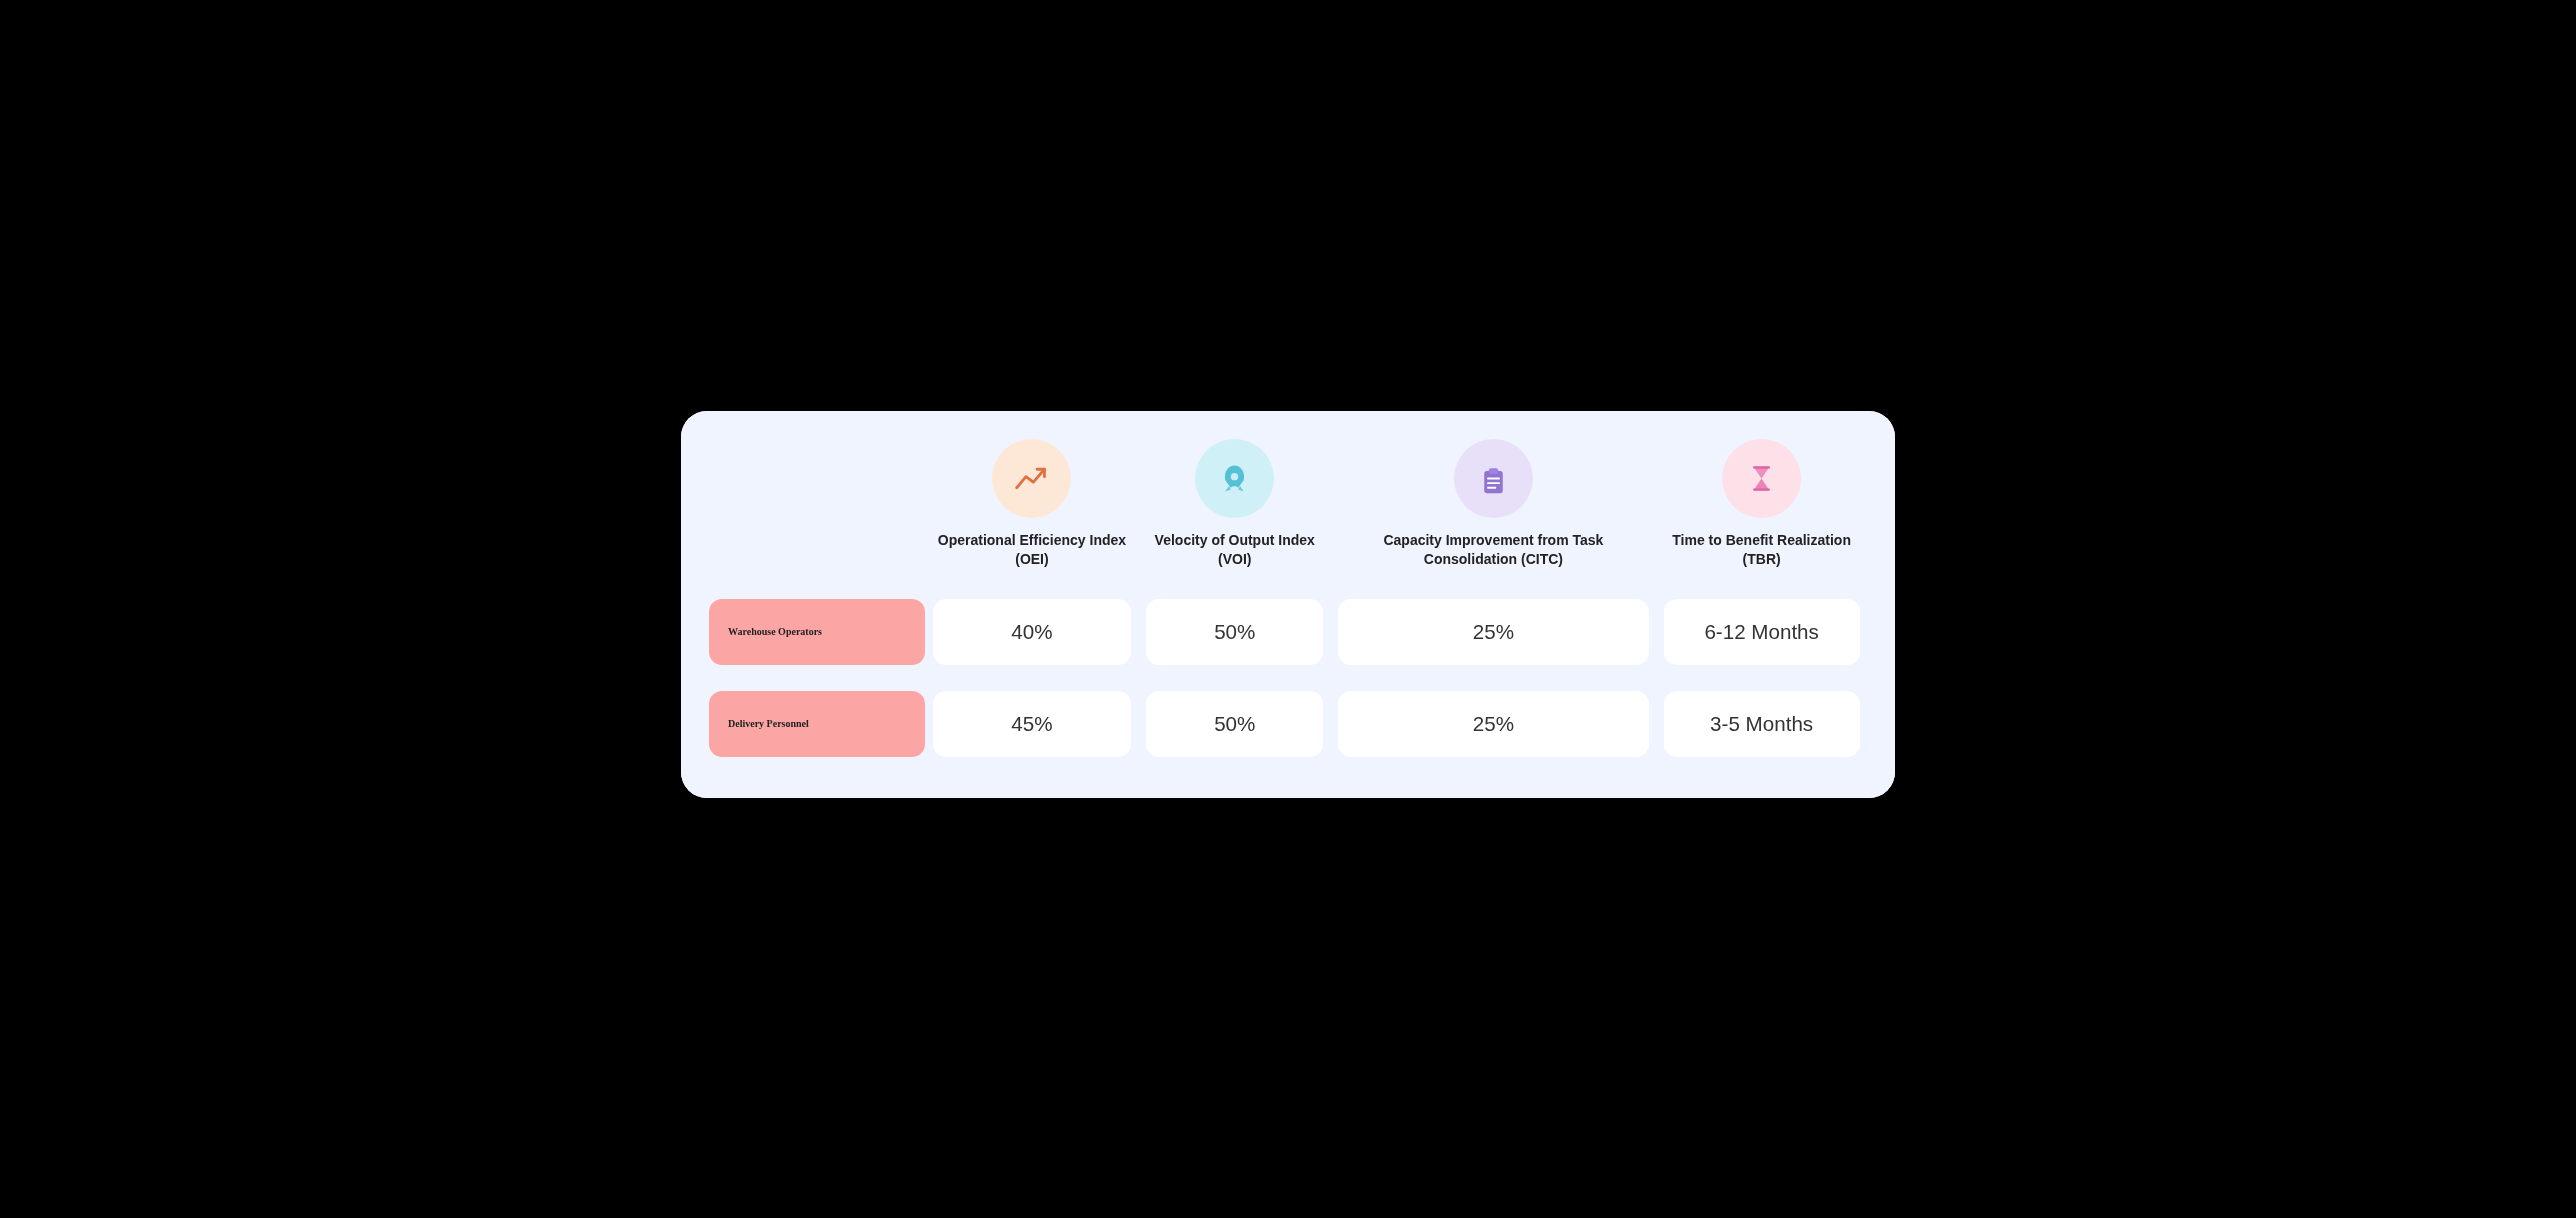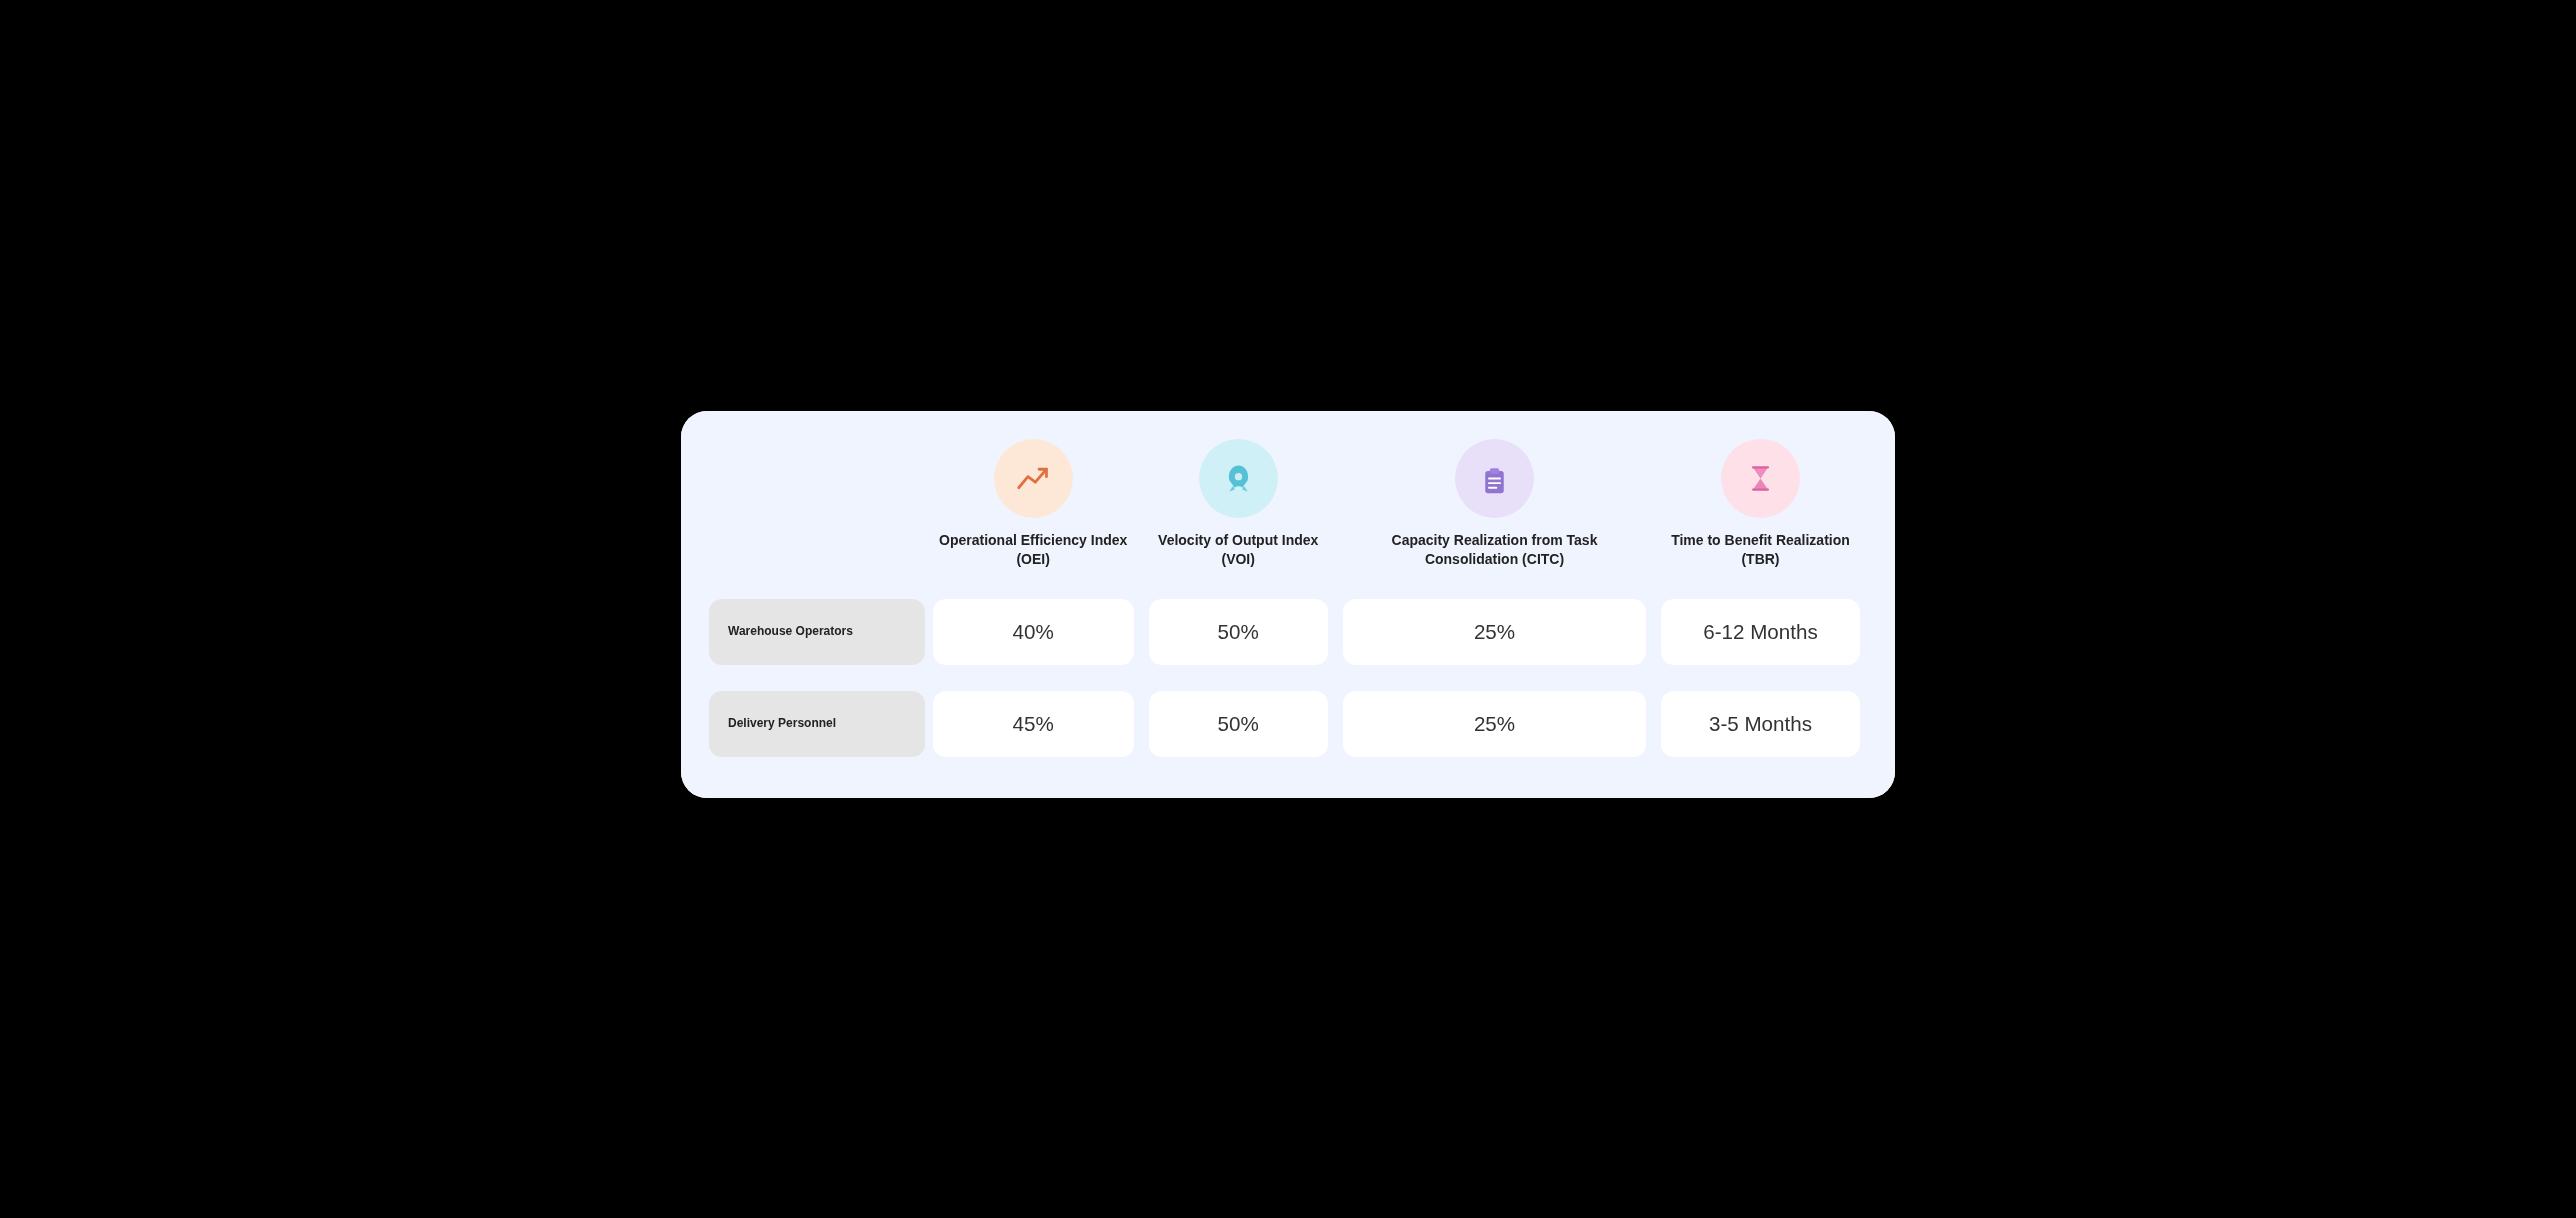--- a/index.html
+++ b/index.html
@@ -95,30 +95,31 @@
     .data-row td {
       padding: 7.5px 9.4px;
       vertical-align: middle;
     }
 
     .row-label-cell {
       padding: 7.5px 0 7.5px 0 !important;
     }
 
     .row-label {
-      background: #e5e5e5;
+      background: #fca5a5;
       border-radius: 13px;
       padding: 17px 19px;
-      font-size: 12px;
+      font-size: 10px;
       font-weight: 700;
       color: #222;
       line-height: 1.3;
       min-height: 66px;
       display: flex;
       align-items: center;
+      font-family: Liberation Serif, serif;
     }
 
     .value-cell-inner {
       background: #fff;
       border-radius: 13px;
       padding: 19px 9.4px;
       text-align: center;
       font-size: 20.6px;
       font-weight: 500;
       color: #333;
@@ -181,21 +182,21 @@
                 <div class="icon-circle icon-citc">
 
                   <svg width="37" height="37" viewBox="0 0 40 40" fill="none">
                     <rect x="10" y="12" width="20" height="24" rx="3" fill="#8060c8" opacity="0.85"></rect>
                     <rect x="15" y="9" width="10" height="6" rx="2" fill="#a080e0"></rect>
                     <line x1="14" y1="20" x2="26" y2="20" stroke="#fff" stroke-width="2" stroke-linecap="round"></line>
                     <line x1="14" y1="25" x2="26" y2="25" stroke="#fff" stroke-width="2" stroke-linecap="round"></line>
                     <line x1="14" y1="30" x2="22" y2="30" stroke="#fff" stroke-width="2" stroke-linecap="round"></line>
                   </svg>
                 </div>
-                <span class="col-header-label">Capacity Realization from Task Consolidation (CITC)</span>
+                <span class="col-header-label">Capacity Improvement from Task Consolidation (CITC)</span>
               </div>
             </td>
             <td>
               <div class="col-header-cell">
                 <div class="icon-circle icon-tbr">
 
                   <svg width="37" height="37" viewBox="0 0 40 40" fill="none">
                     <path d="M12 8 H28 L20 20 L28 32 H12 L20 20 Z" fill="#e060a0" opacity="0.7"></path>
                     <path d="M12 8 H28" stroke="#e060a0" stroke-width="2.5" stroke-linecap="round"></path>
                     <path d="M12 32 H28" stroke="#e060a0" stroke-width="2.5" stroke-linecap="round"></path>

